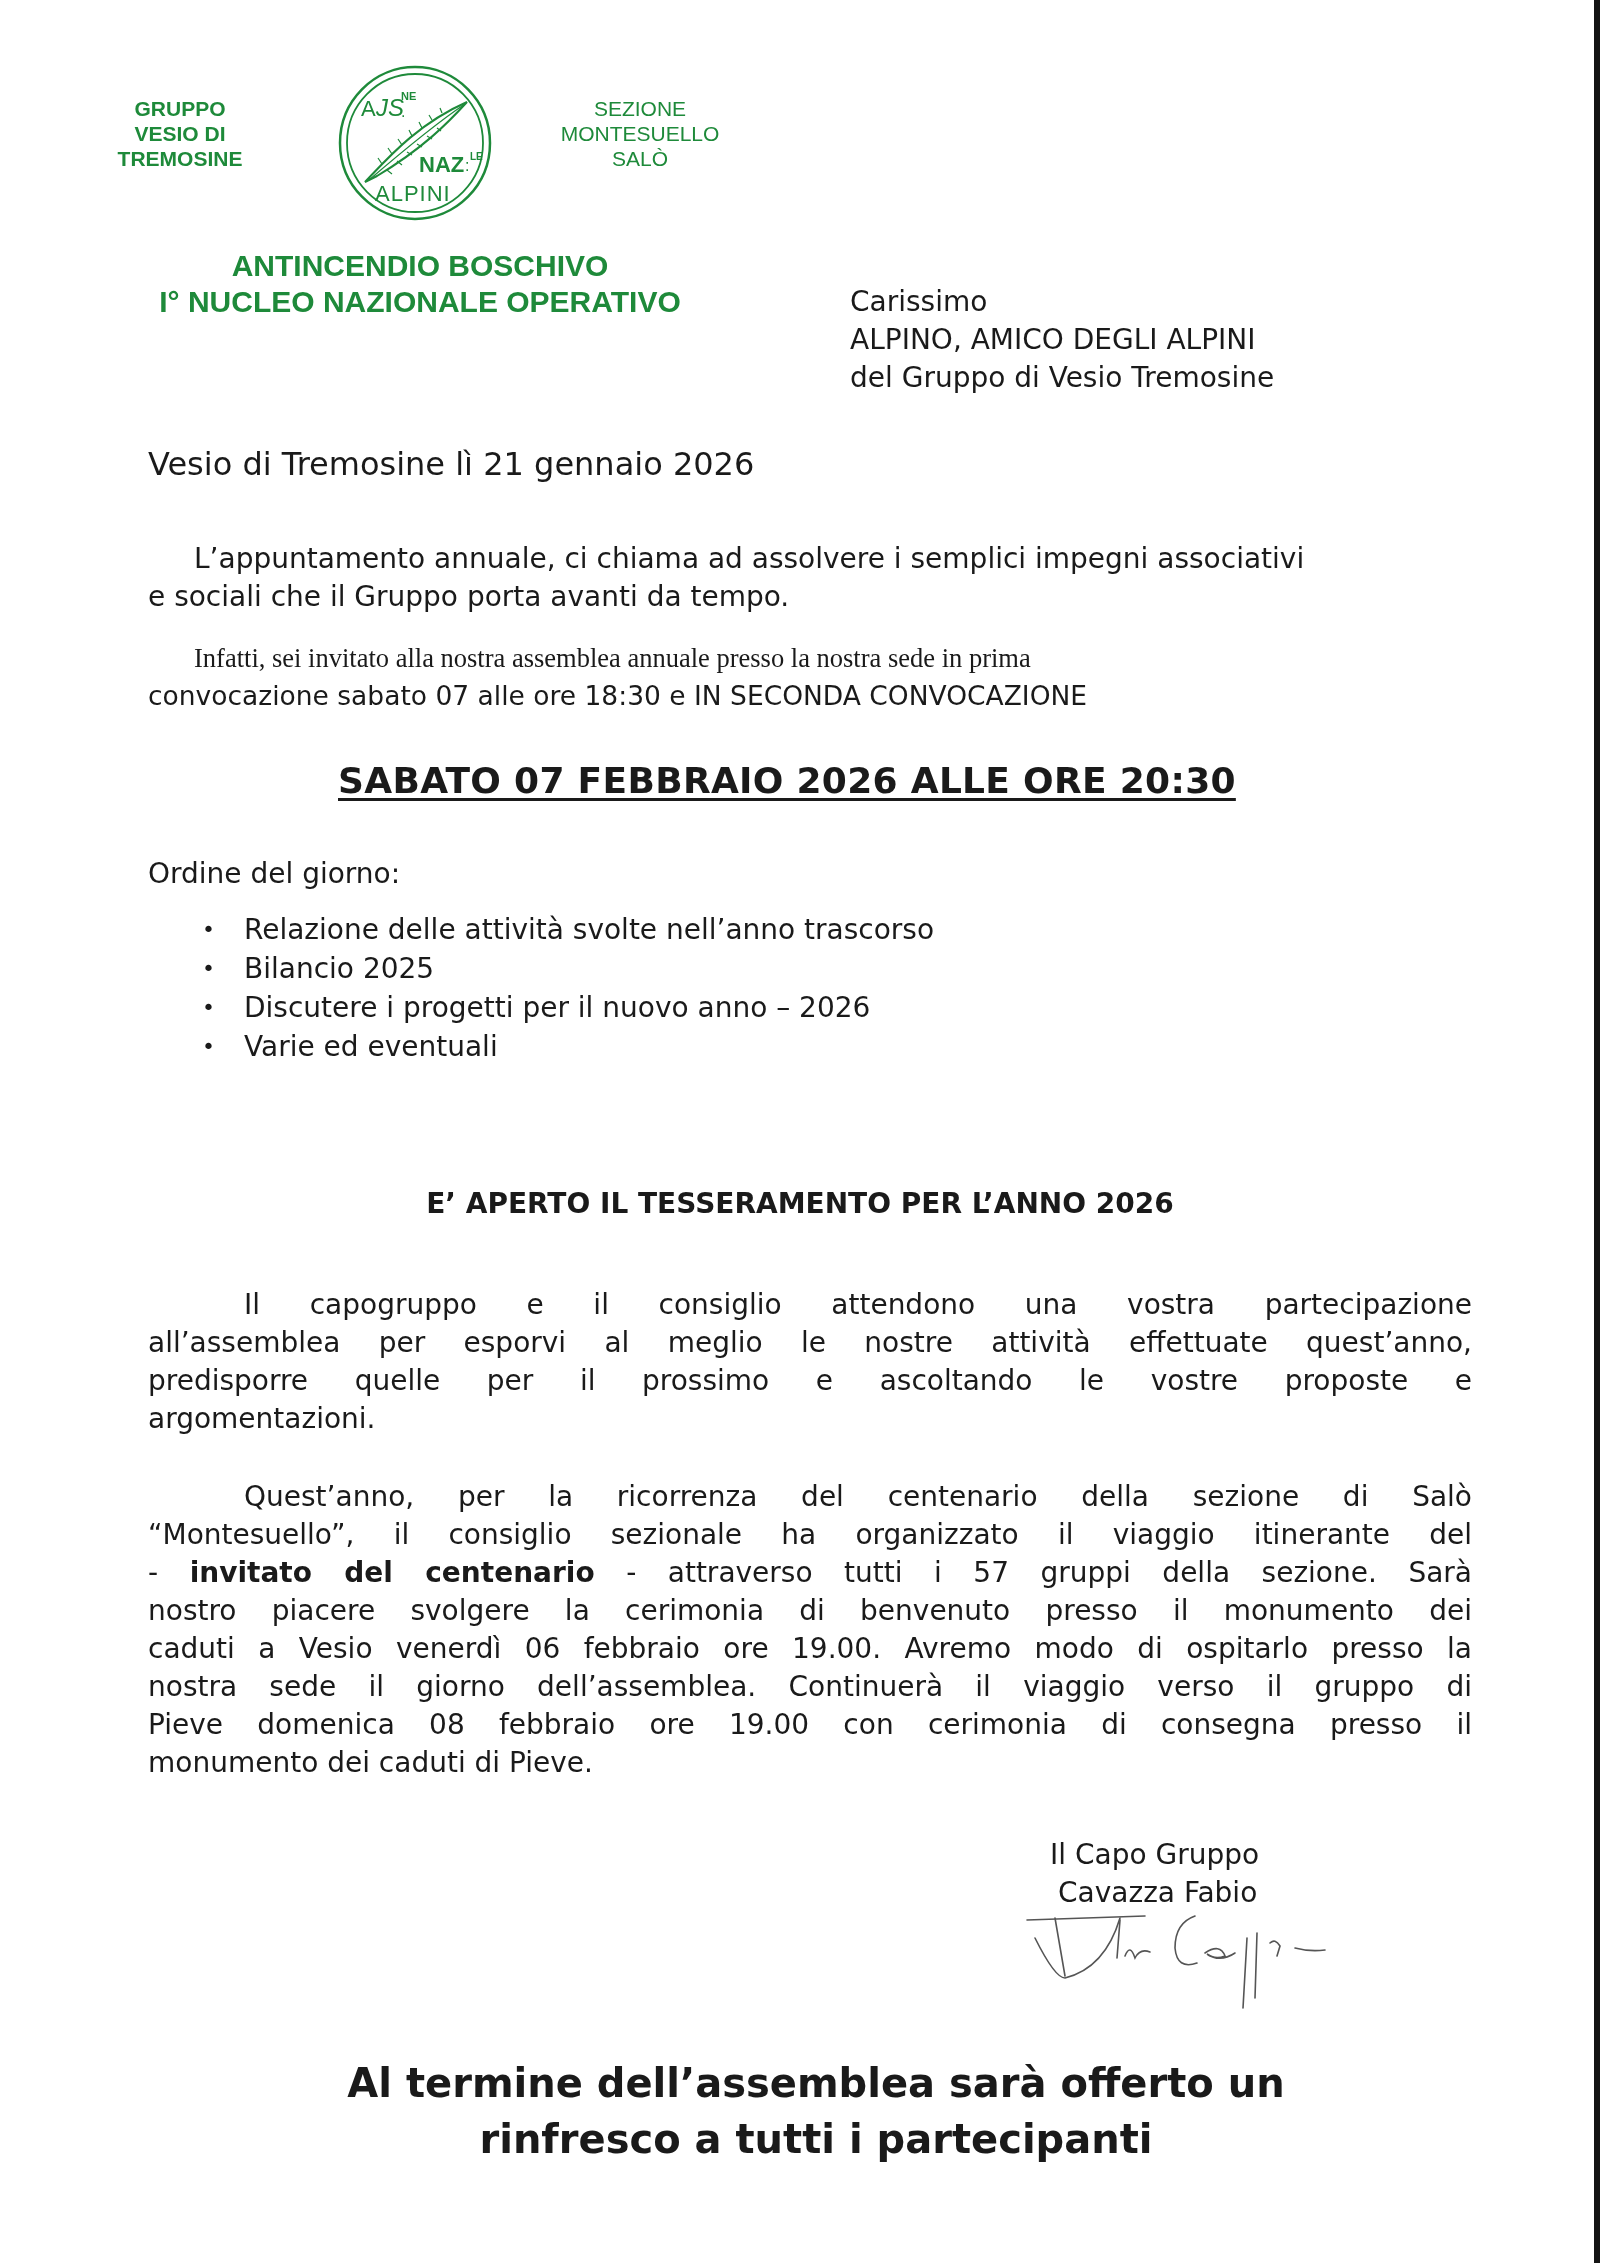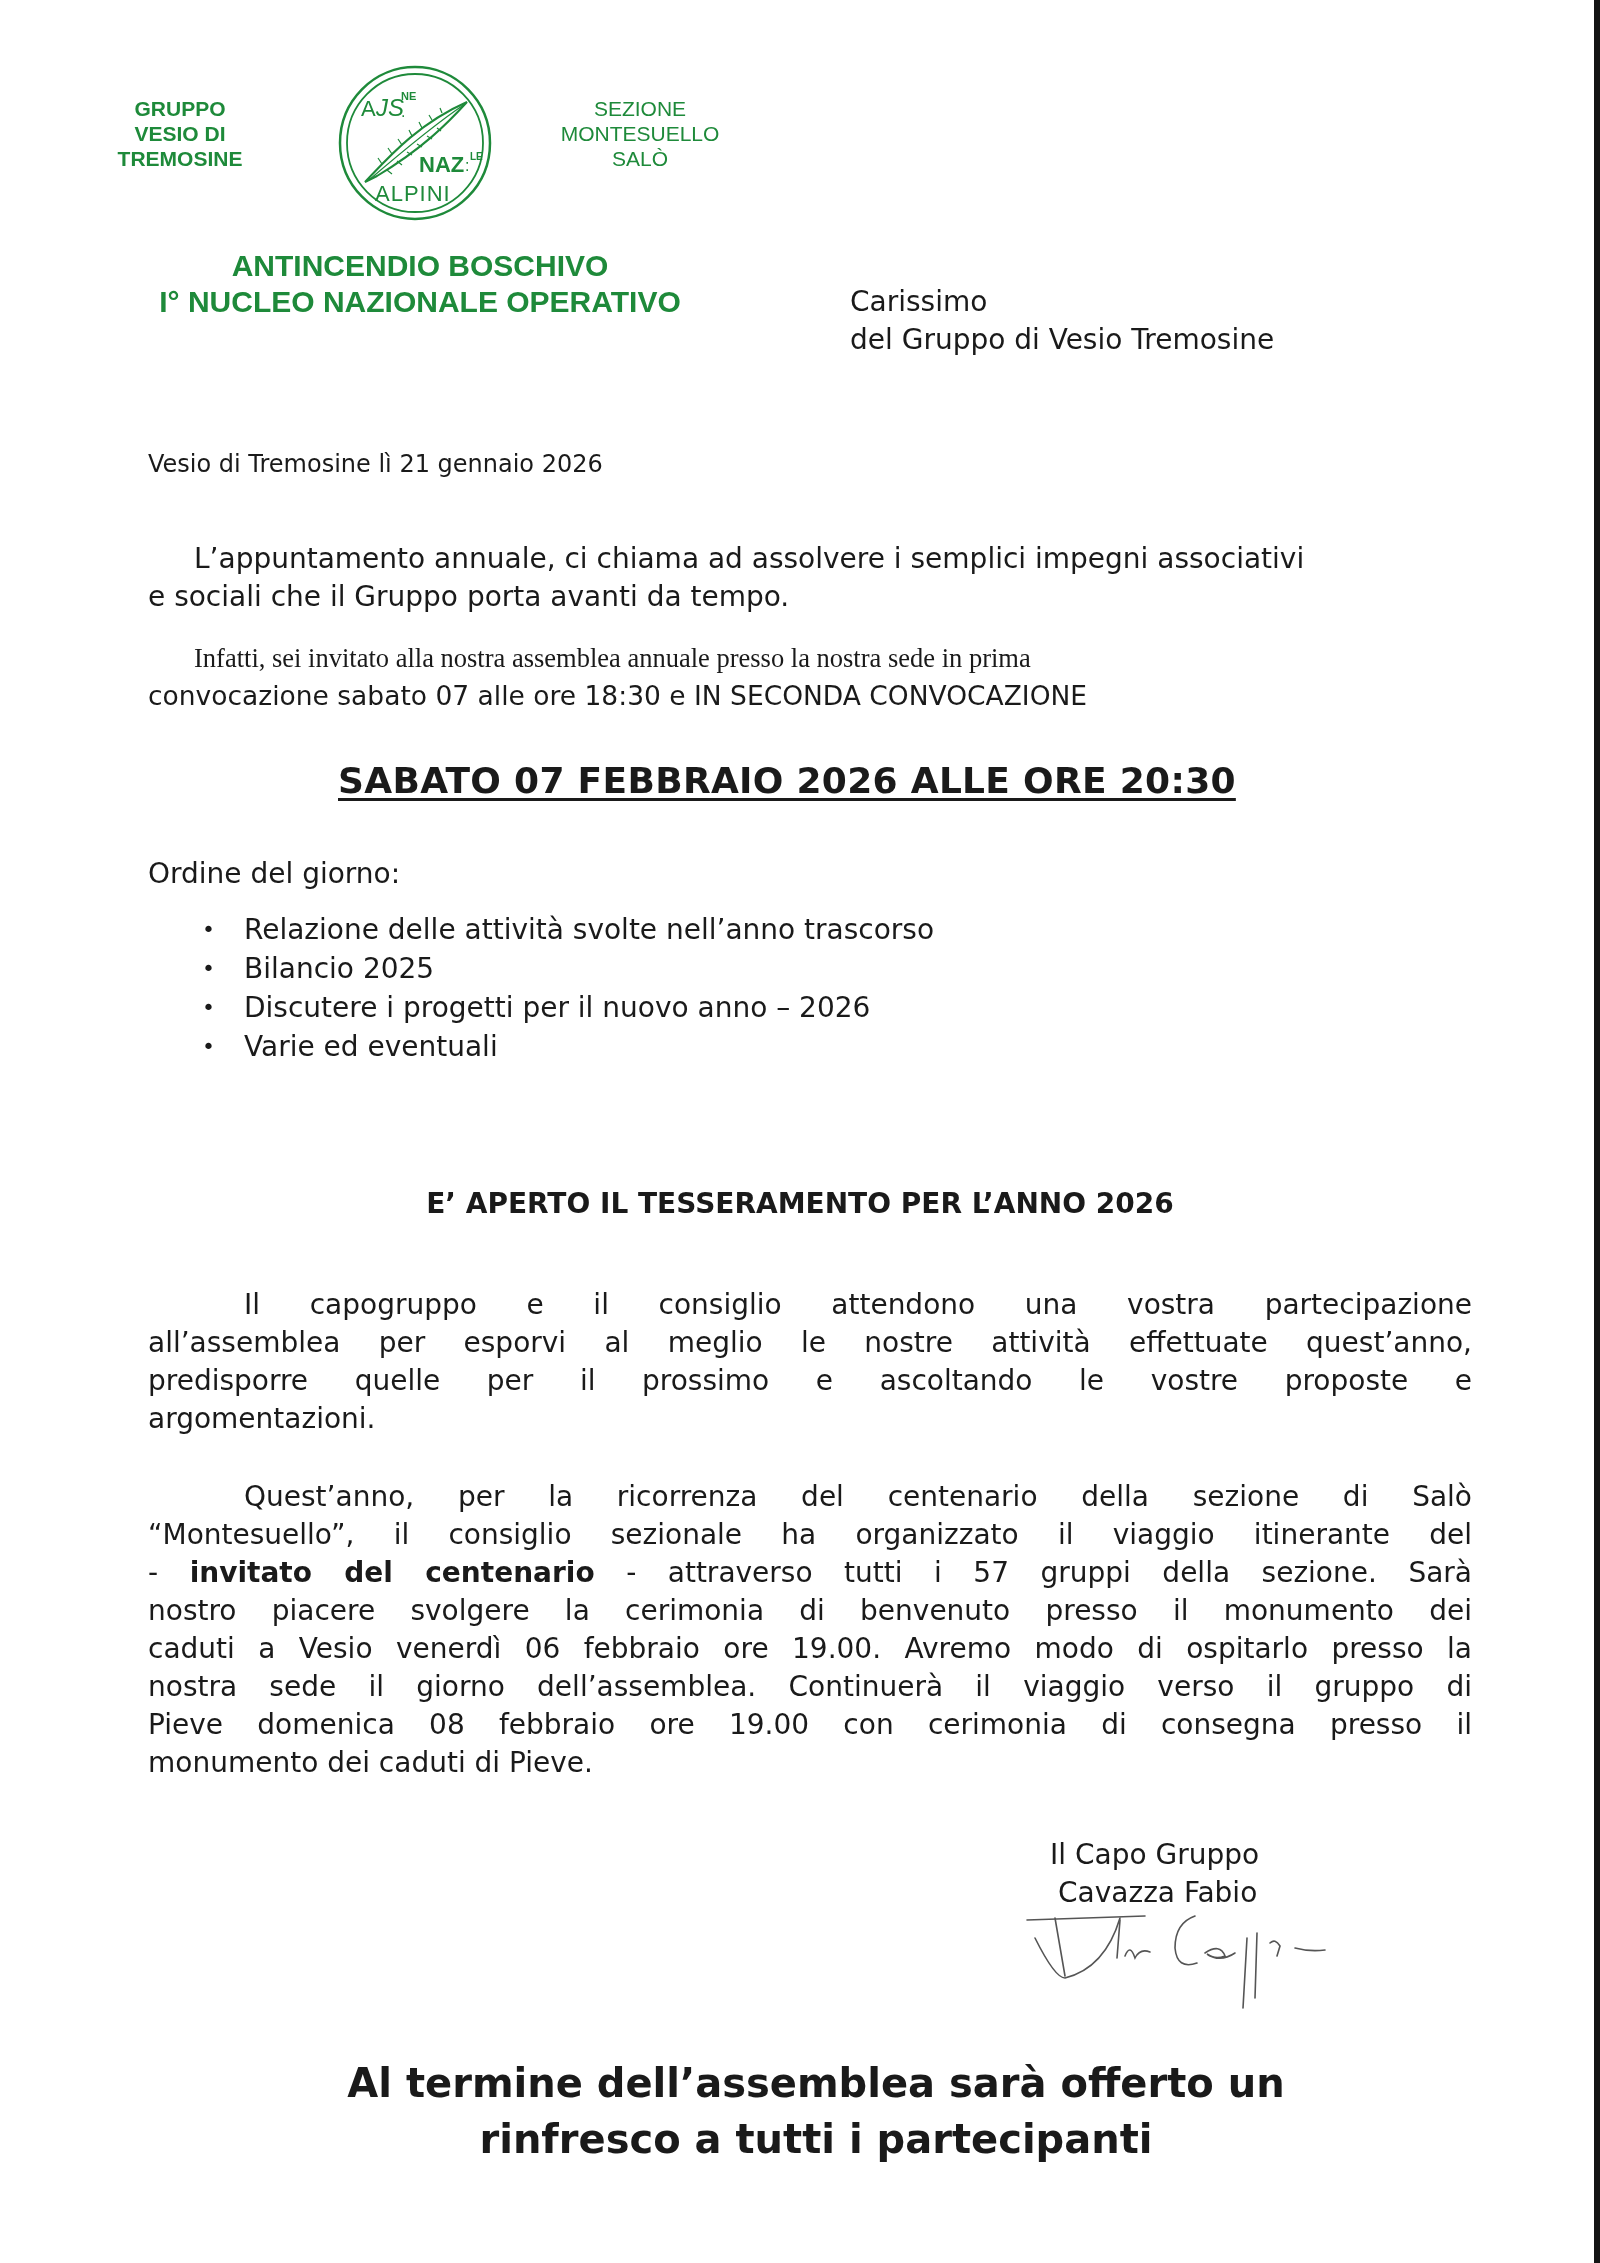--- a/index.html
+++ b/index.html
@@ -73,21 +73,21 @@
       left: 850px; top: 283px;
       font-size: 28px;
       line-height: 38px;
       white-space: nowrap;
     }
 
     
     .date {
       position: absolute;
       left: 148px; top: 446px;
-      font-size: 24px;
+      font-size: 32px;
       line-height: 36px;
       white-space: nowrap;
     }
 
     .body-block {
       position: absolute;
       left: 148px;
       width: 1324px;
       font-size: 28px;
       line-height: 38px;
@@ -218,20 +218,21 @@
     <div>SALÒ</div>
   </div>
 
   <div class="hdr-title green">
     <div>ANTINCENDIO BOSCHIVO</div>
     <div>I° NUCLEO NAZIONALE OPERATIVO</div>
   </div>
 
   <div class="recipient">
     <div>Carissimo</div>
+    <div>ALPINO, AMICO DEGLI ALPINI</div>
     <div>del Gruppo di Vesio Tremosine</div>
   </div>
 
   <div class="date">Vesio di Tremosine lì 21 gennaio 2026</div>
 
   <div class="body-block p1">
     <span class="first">L’appuntamento annuale, ci chiama ad assolvere i semplici impegni associativi</span>
     <span>e sociali che il Gruppo porta avanti da tempo.</span>
   </div>
 

